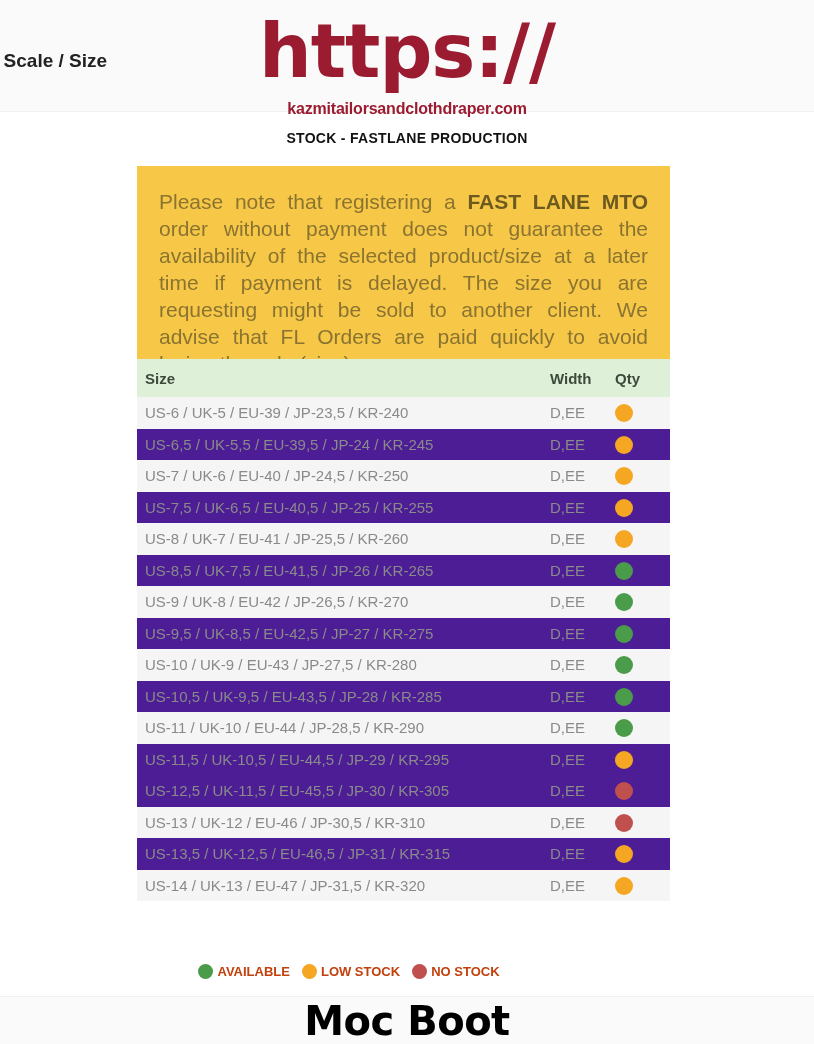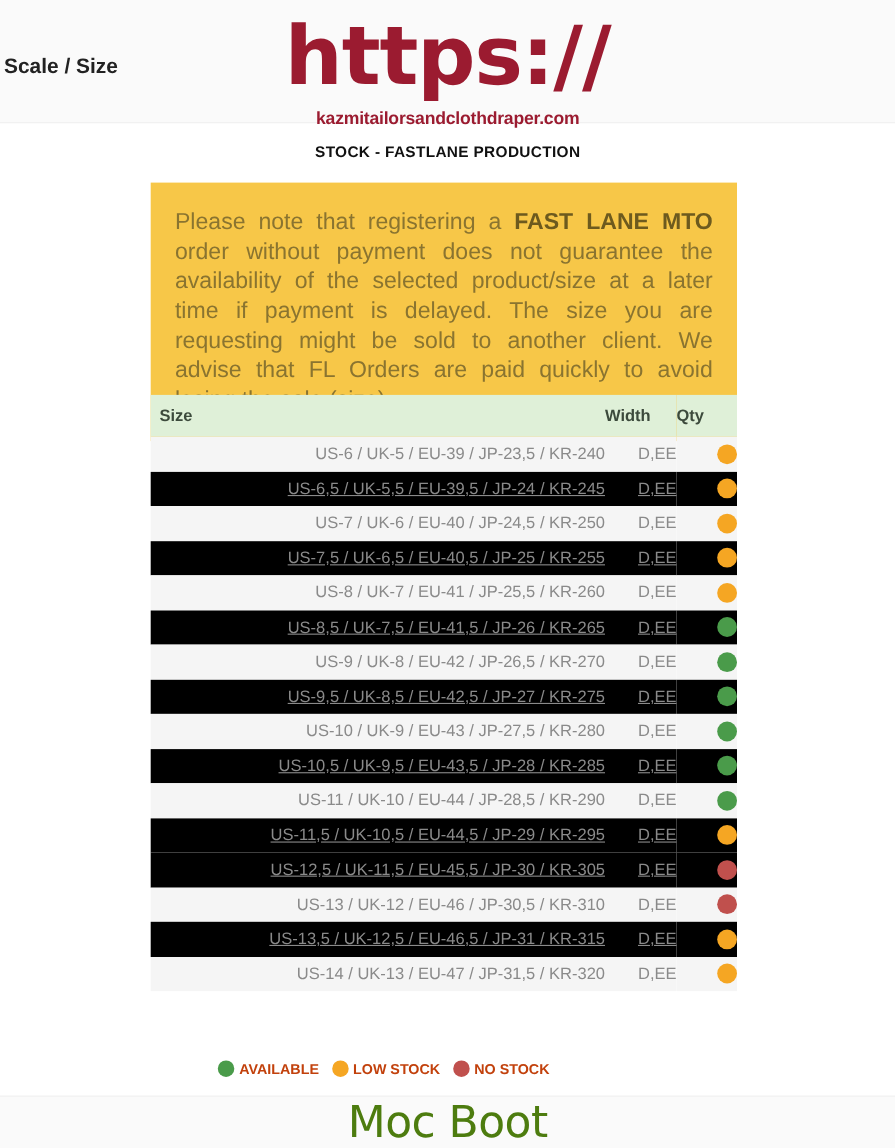--- a/index.html
+++ b/index.html
@@ -104,25 +104,24 @@
     color: #3c4a3c;
     font-weight: bold;
     height: 38px;
     vertical-align: middle;
     font-size: 15px;
   }
   .col-size   { width: 413px; padding-left: 8px !important; }
   .col-width  { width: 65px; }
   .col-qty    { width: 55px; }
   .row-odd td { background: #f5f5f5; }
-  .row-even td { background: #000000; text-decoration: underline; }
+  .row-even td { background: #4c1d95; }
   .table tbody td {
     height: 31.5px;
     vertical-align: middle;
-    text-align: right;
   }
   .table tbody td.col-size { padding-left: 8px !important; }
   .dot {
     display: inline-block;
     width: 18px;
     height: 18px;
     border-radius: 50%;
     vertical-align: middle;
   }
 
@@ -148,22 +147,22 @@
     top: 996px;
     width: 814px;
     height: 48px;
     background: #fafafa;
     border-top: 1px solid #f0f0f0;
     text-align: center;
   }
   .footer-title {
     font-family: "DejaVu Sans", sans-serif;
     font-size: 40px;
-    font-weight: normal;
-    color: #4d7c0f;
+    font-weight: bold;
+    color: #000000;
     line-height: 48px;
     letter-spacing: -0.5px;
   }
 </style>
 </head>
 <body>
 
 <div class="page">
 
   <div class="topbar">

